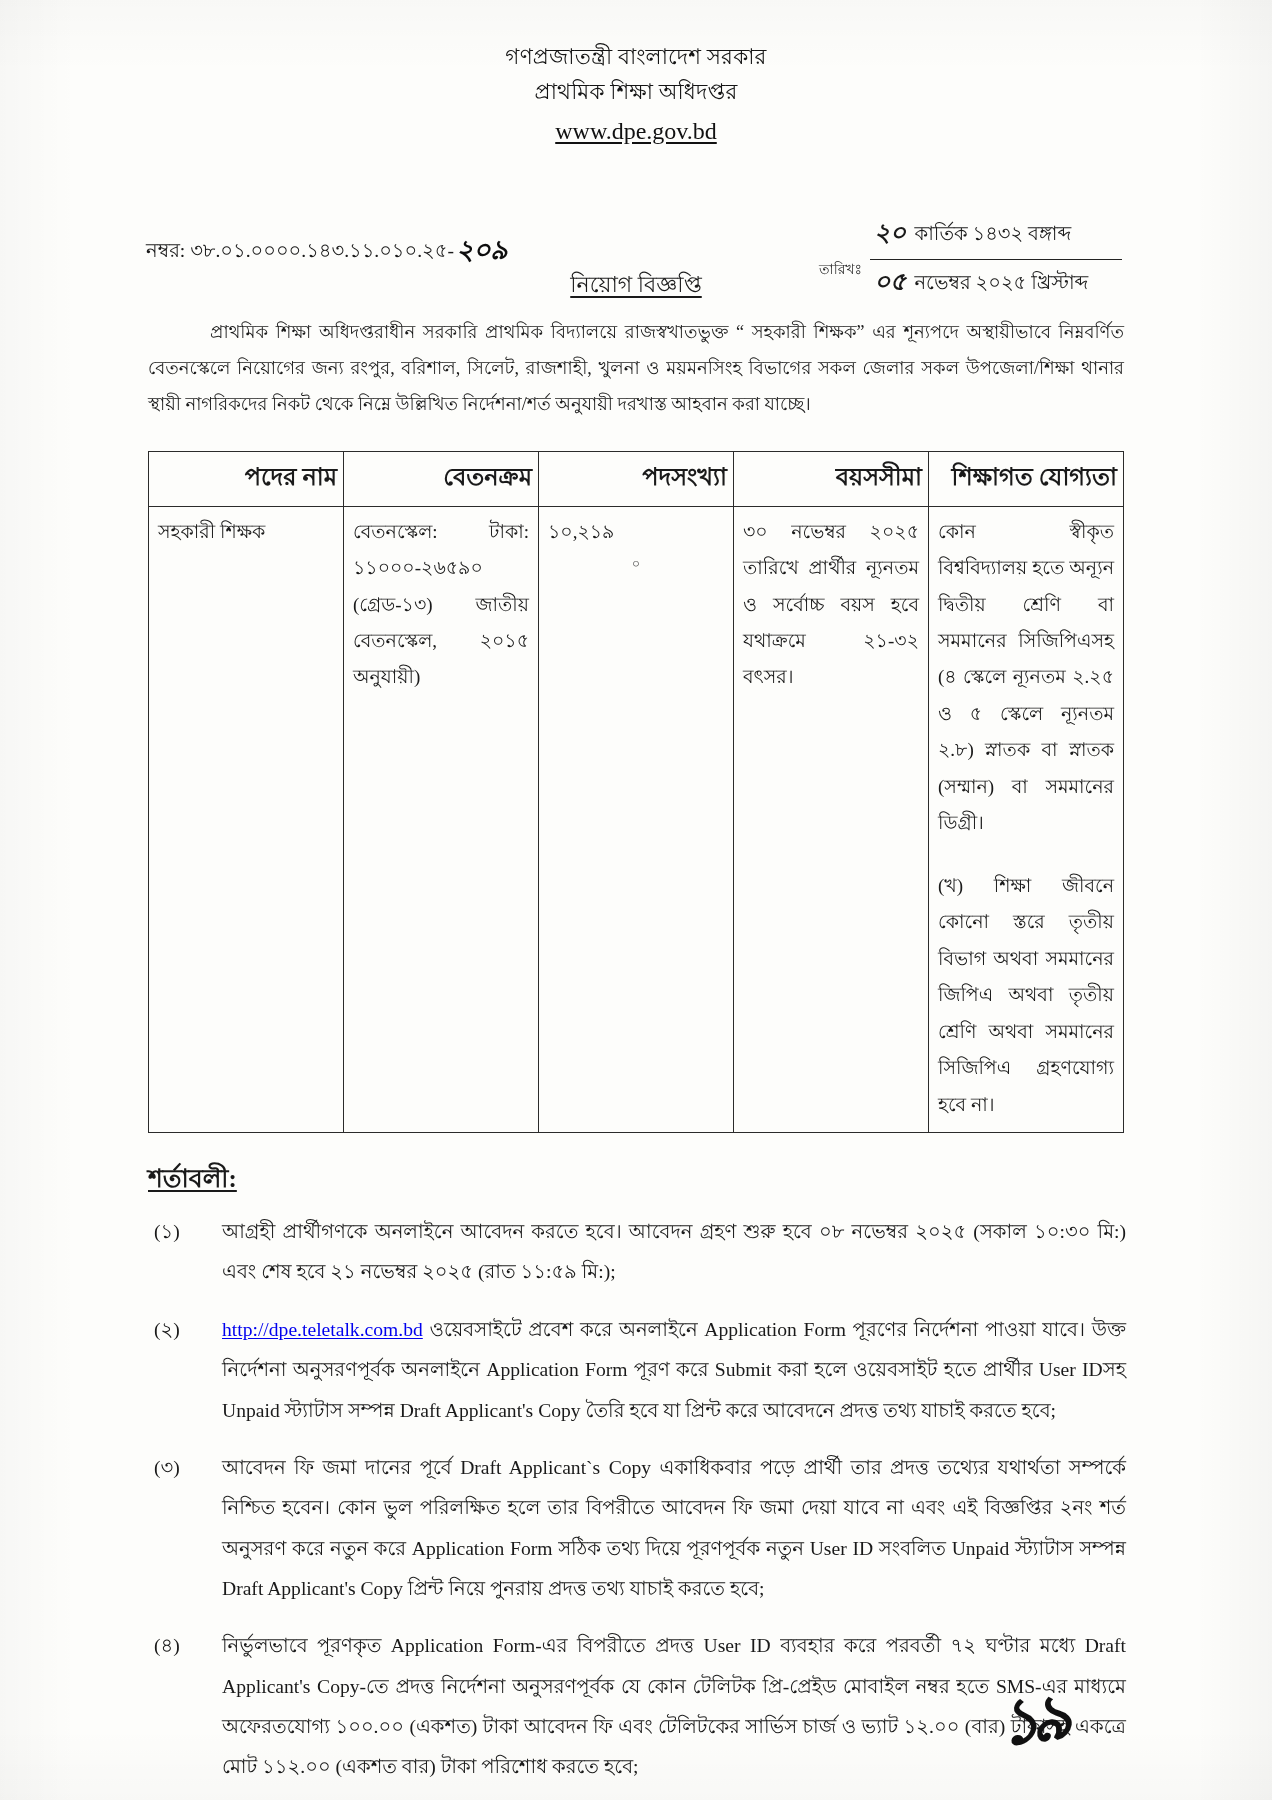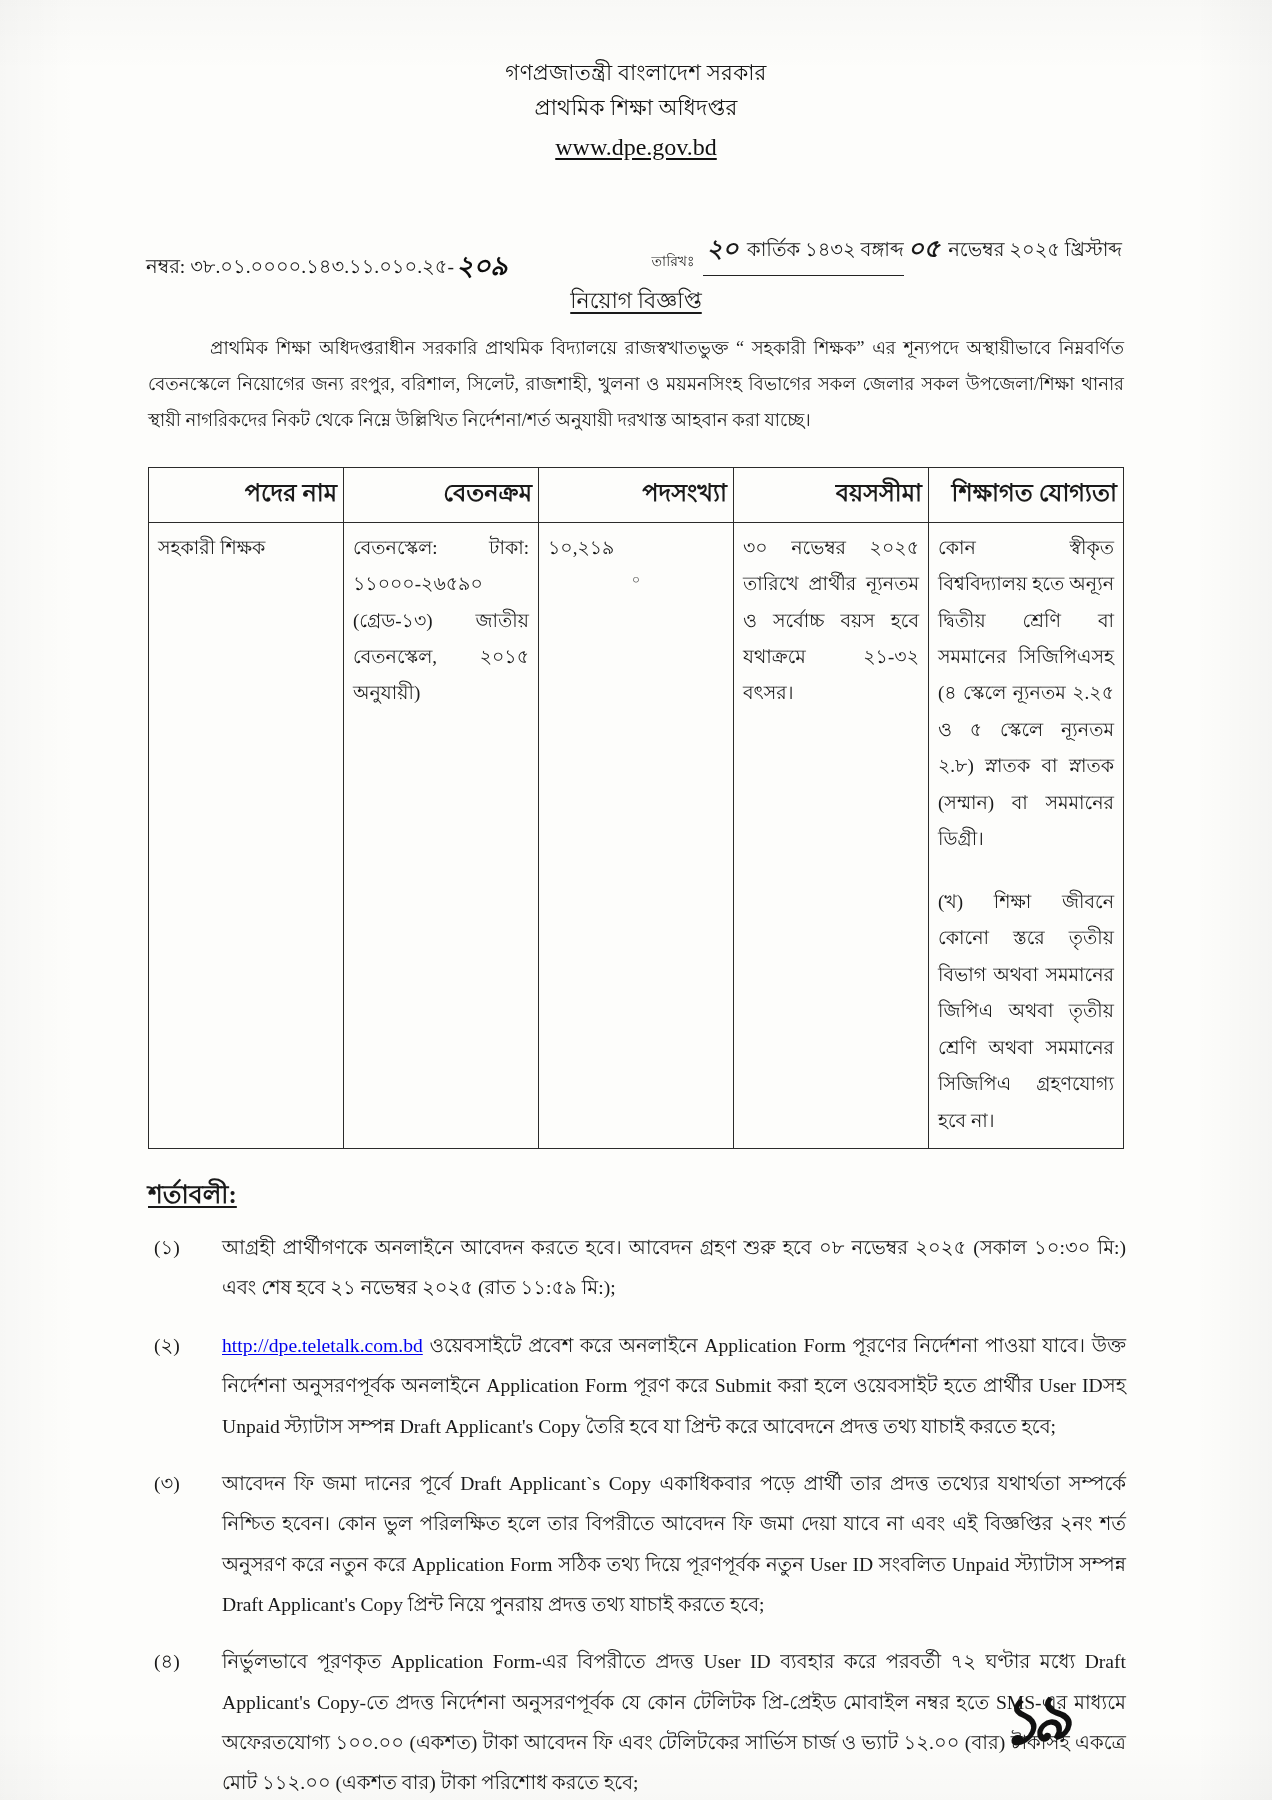--- a/index.html
+++ b/index.html
@@ -20,21 +20,21 @@
     color: #1a1a1a;
     
     background-image:
       linear-gradient(90deg, rgba(0,0,0,0.025) 0%, rgba(0,0,0,0) 6%, rgba(0,0,0,0) 94%, rgba(0,0,0,0.03) 100%),
       linear-gradient(180deg, rgba(0,0,0,0.02) 0%, rgba(0,0,0,0) 4%, rgba(0,0,0,0) 96%, rgba(0,0,0,0.02) 100%);
   }
 
   
   .letterhead {
     text-align: center;
-    padding-top: 56px;
+    padding-top: 40px;
     line-height: 1.62;
   }
   .letterhead .lh-line {
     font-size: 21.5px;
     letter-spacing: 0.2px;
     color: #141414;
   }
   .letterhead .lh-url {
     font-size: 24px;
     text-decoration: underline;
@@ -74,21 +74,21 @@
     display: flex;
     align-items: center;
     gap: 8px;
   }
   .date-label {
     font-size: 14px;
     padding-top: 22px;
   }
   .date-stack {
     display: flex;
-    flex-direction: row;
+    flex-direction: column;
     min-width: 252px;
   }
   .date-top, .date-bottom {
     font-size: 19.5px;
     white-space: nowrap;
     padding: 2px 0 3px 4px;
   }
   .date-top { border-bottom: 1.6px solid #222; }
   .date-hand {
     font-family: "DejaVu Sans", sans-serif;

